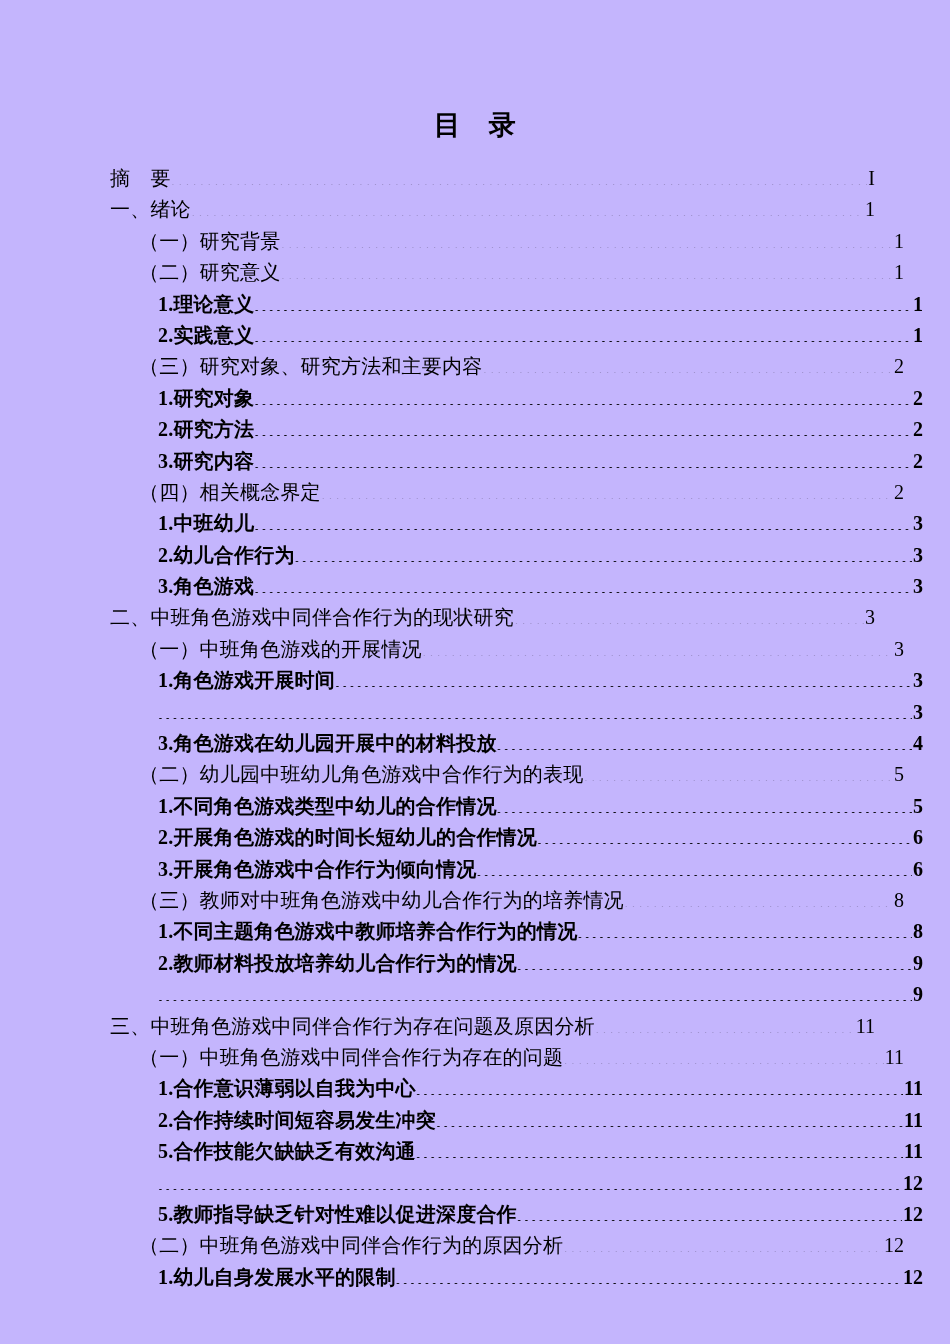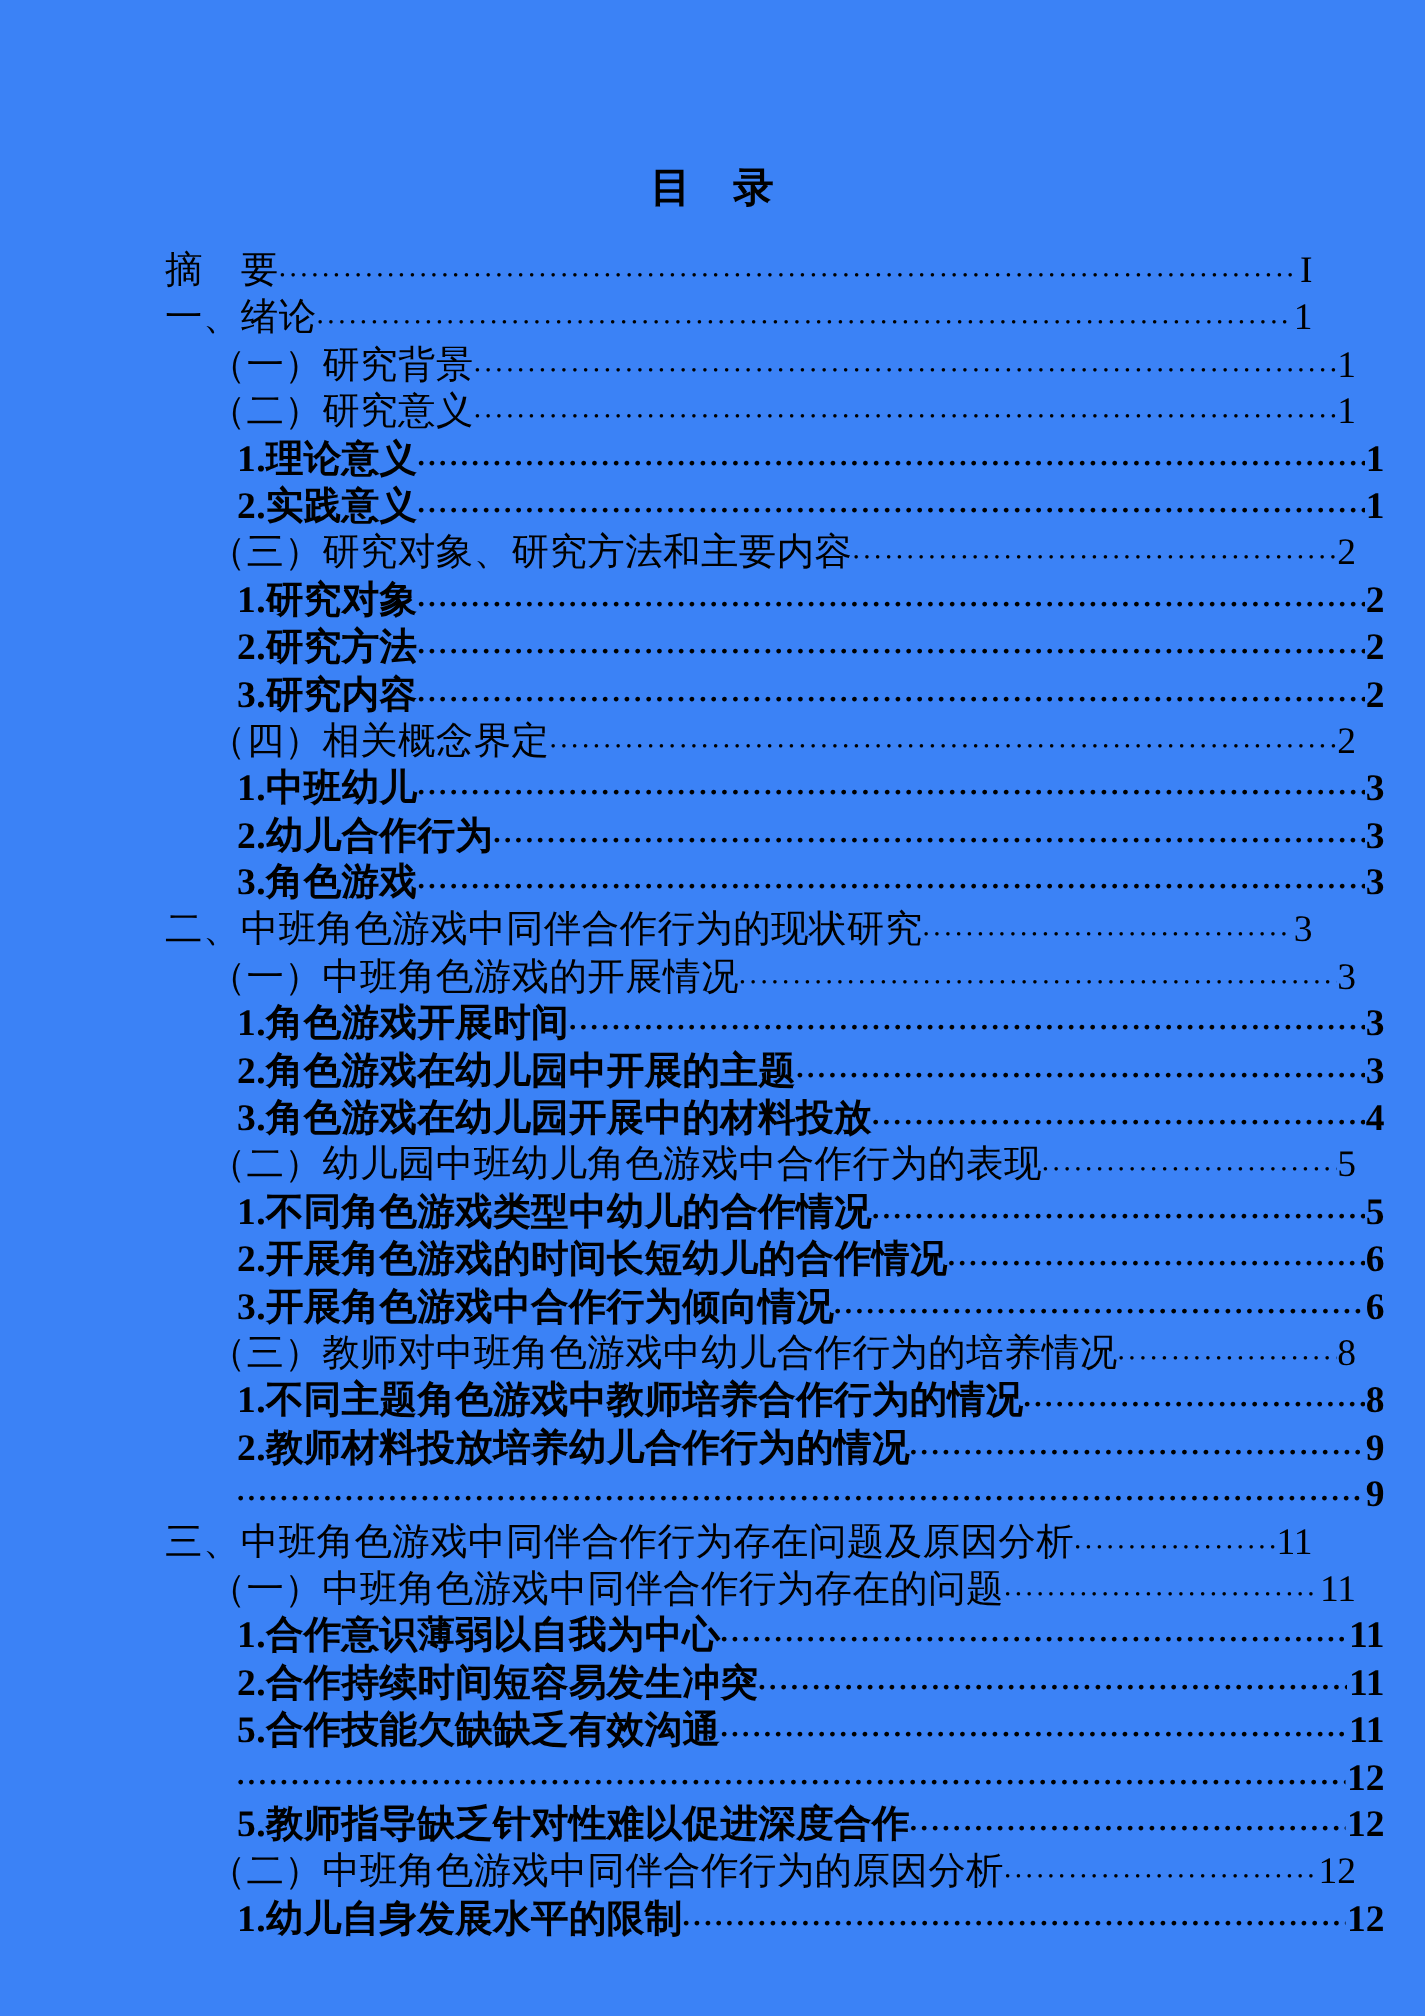--- a/index.html
+++ b/index.html
@@ -14,21 +14,21 @@
     color: #000000;
     -webkit-font-smoothing: antialiased;
   }
   .page {
     position: relative;
     width: 950px;
     height: 1344px;
     box-sizing: border-box;
     padding: 10px;
     overflow: hidden;
-    background: #3b82f6;
+    background: #c4b5fd;
   }
   .toc-title {
     position: absolute;
     top: 108px;
     left: 0;
     width: 950px;
     text-align: center;
     font-size: 27px;
     font-weight: bold;
     letter-spacing: 0.02em;
@@ -39,21 +39,21 @@
     position: absolute;
     top: 163px;
     left: 110px;
     width: 765px;
   }
   .toc-row {
     display: flex;
     align-items: baseline;
     width: 100%;
     height: 31.4px;
-    font-size: 25px;
+    font-size: 20px;
     line-height: 31.4px;
     white-space: nowrap;
     overflow: hidden;
   }
   .toc-row.lvl1 { padding-left: 0px; }
   .toc-row.lvl2 { padding-left: 29px; justify-content: flex-end; }
   .toc-row.lvl3 { padding-left: 48px; font-weight: bold; }
 
   .toc-label {
     flex: 0 0 auto;
@@ -169,21 +169,20 @@
         <span class="toc-label">（一）中班角色游戏的开展情况</span>
         <span class="toc-leader"></span>
         <span class="toc-page">3</span>
       </div>
       <div class="toc-row lvl3">
         <span class="toc-label">1.角色游戏开展时间</span>
         <span class="toc-leader"></span>
         <span class="toc-page">3</span>
       </div>
       <div class="toc-row lvl3">
-        <span class="toc-label">2.角色游戏在幼儿园中开展的主题</span>
         <span class="toc-leader"></span>
         <span class="toc-page">3</span>
       </div>
       <div class="toc-row lvl3">
         <span class="toc-label">3.角色游戏在幼儿园开展中的材料投放</span>
         <span class="toc-leader"></span>
         <span class="toc-page">4</span>
       </div>
       <div class="toc-row lvl2">
         <span class="toc-label">（二）幼儿园中班幼儿角色游戏中合作行为的表现</span>

